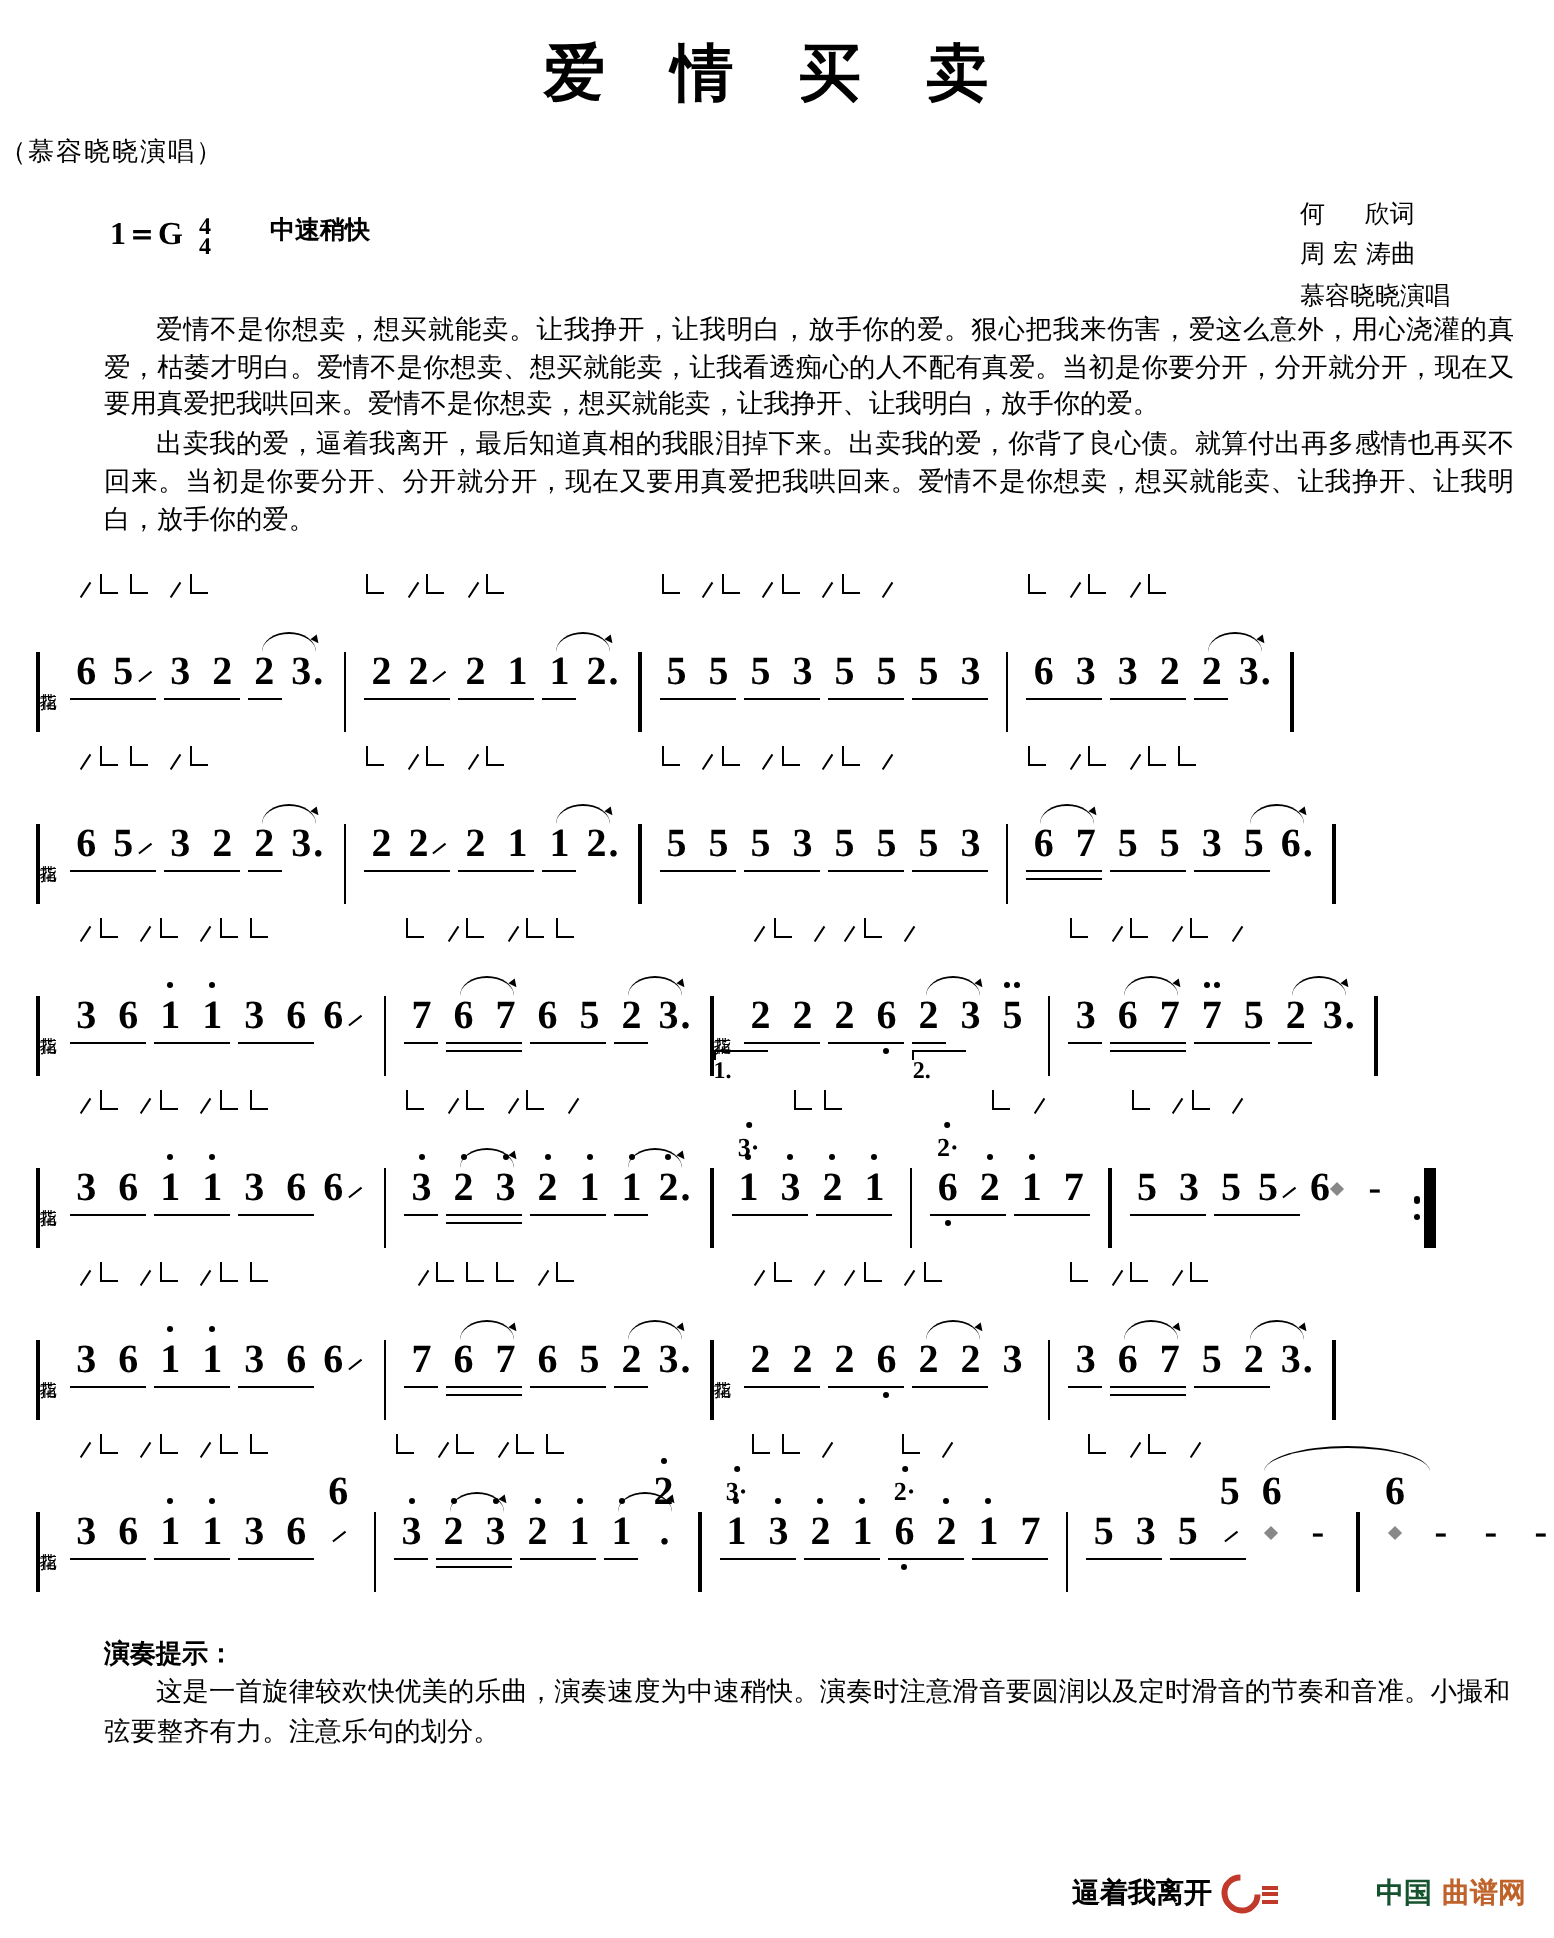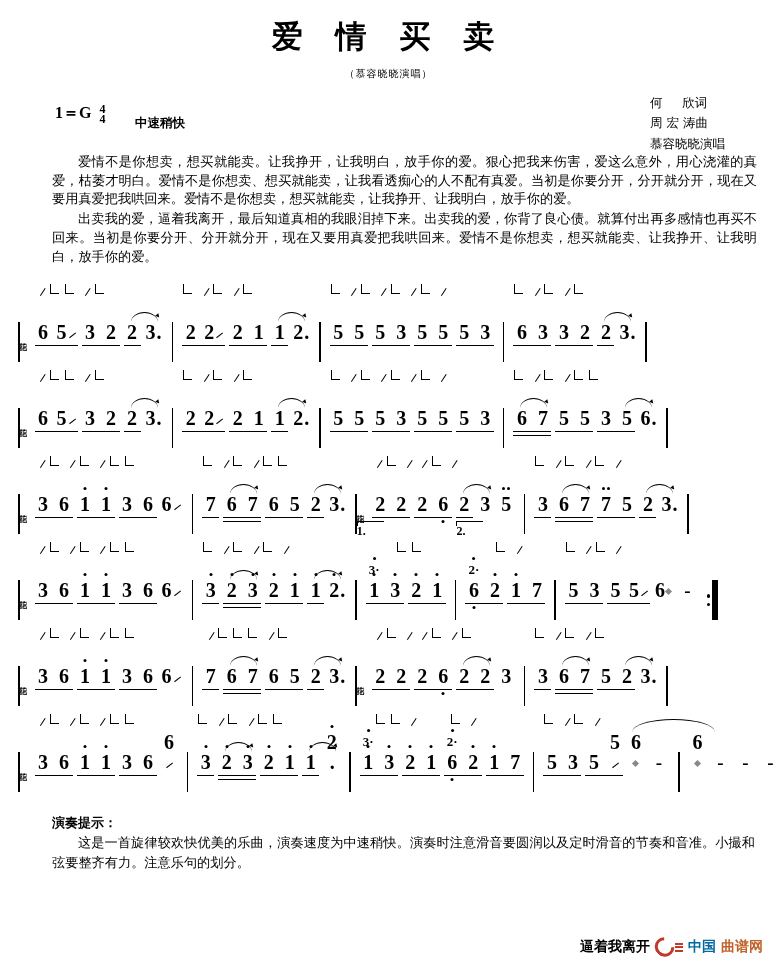--- a/index.html
+++ b/index.html
@@ -20,22 +20,22 @@
   
   .title {
     text-align: center;
     font-size: 31px;
     font-weight: bold;
     letter-spacing: 11px;
     padding-top: 16px;
     font-family: "DejaVu Serif", serif;
   }
   .subtitle {
-    text-align: center;
-    font-size: 10px;
+    text-align: left;
+    font-size: 13px;
     margin-top: 9px;
     letter-spacing: 1px;
     font-family: "DejaVu Serif", serif;
   }
 
   .meta-row {
     position: relative;
     height: 62px;
     margin-top: 10px;
   }
@@ -57,21 +57,21 @@
     font-size: 12px;
     font-weight: bold;
     text-align: center;
     margin-left: 3px;
     position: relative;
     top: 1px;
   }
   .tempo {
     position: absolute;
     left: 135px;
-    top: 24px;
+    top: 12px;
     font-size: 12.5px;
     font-weight: bold;
     font-family: "DejaVu Serif", serif;
   }
   .credits {
     position: absolute;
     right: 52px;
     top: 2px;
     font-size: 12.5px;
     line-height: 1.62;
@@ -313,21 +313,21 @@
     border-right-color: transparent;
     border-radius: 50%;
     transform: rotate(-45deg);
   }
   .logo-bars {
     display: inline-flex;
     flex-direction: column;
     gap: 1.5px;
   }
   .logo-bars i { display:block; width: 8px; height: 2px; background: #c0392b; }
-  .logo-cn { color: #0369a1; }
+  .logo-cn { color: #14532d; margin-left: 44px; }
   .logo-qp { color: #c0632b; }
 </style>
 </head>
 <body>
 
 <div class="page">
 
   <div class="title">爱 情 买 卖</div>
   <div class="subtitle">（慕容晓晓演唱）</div>
 

